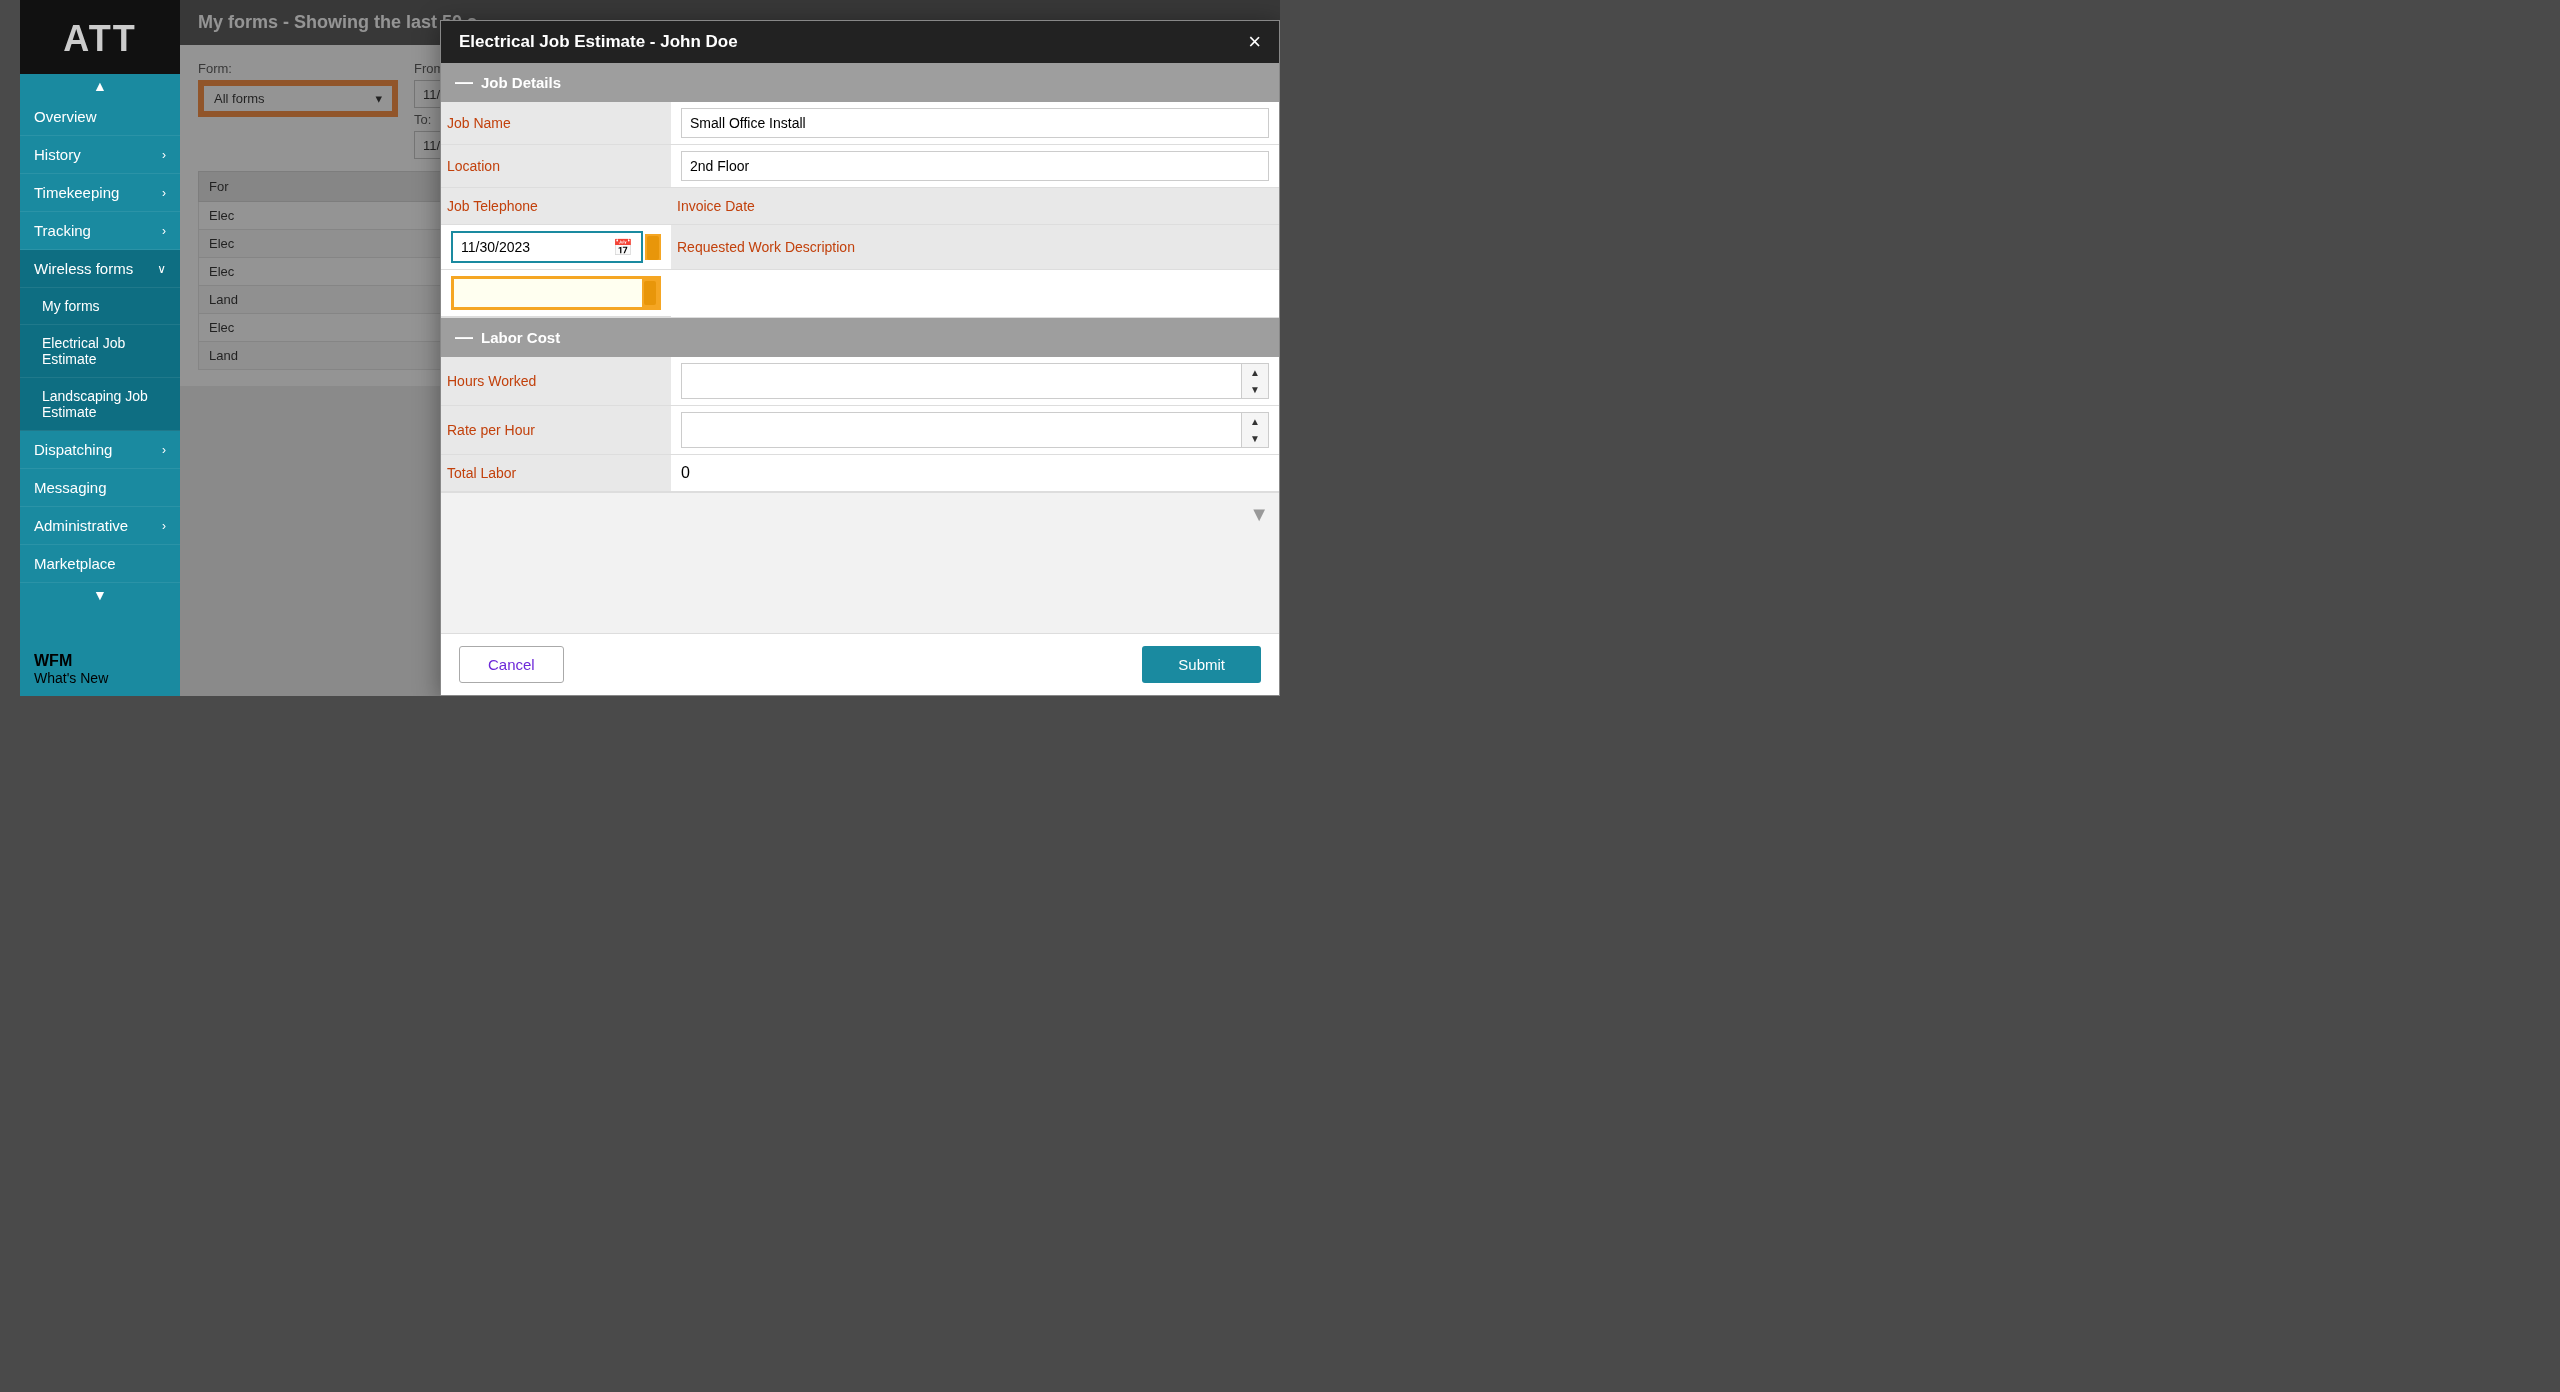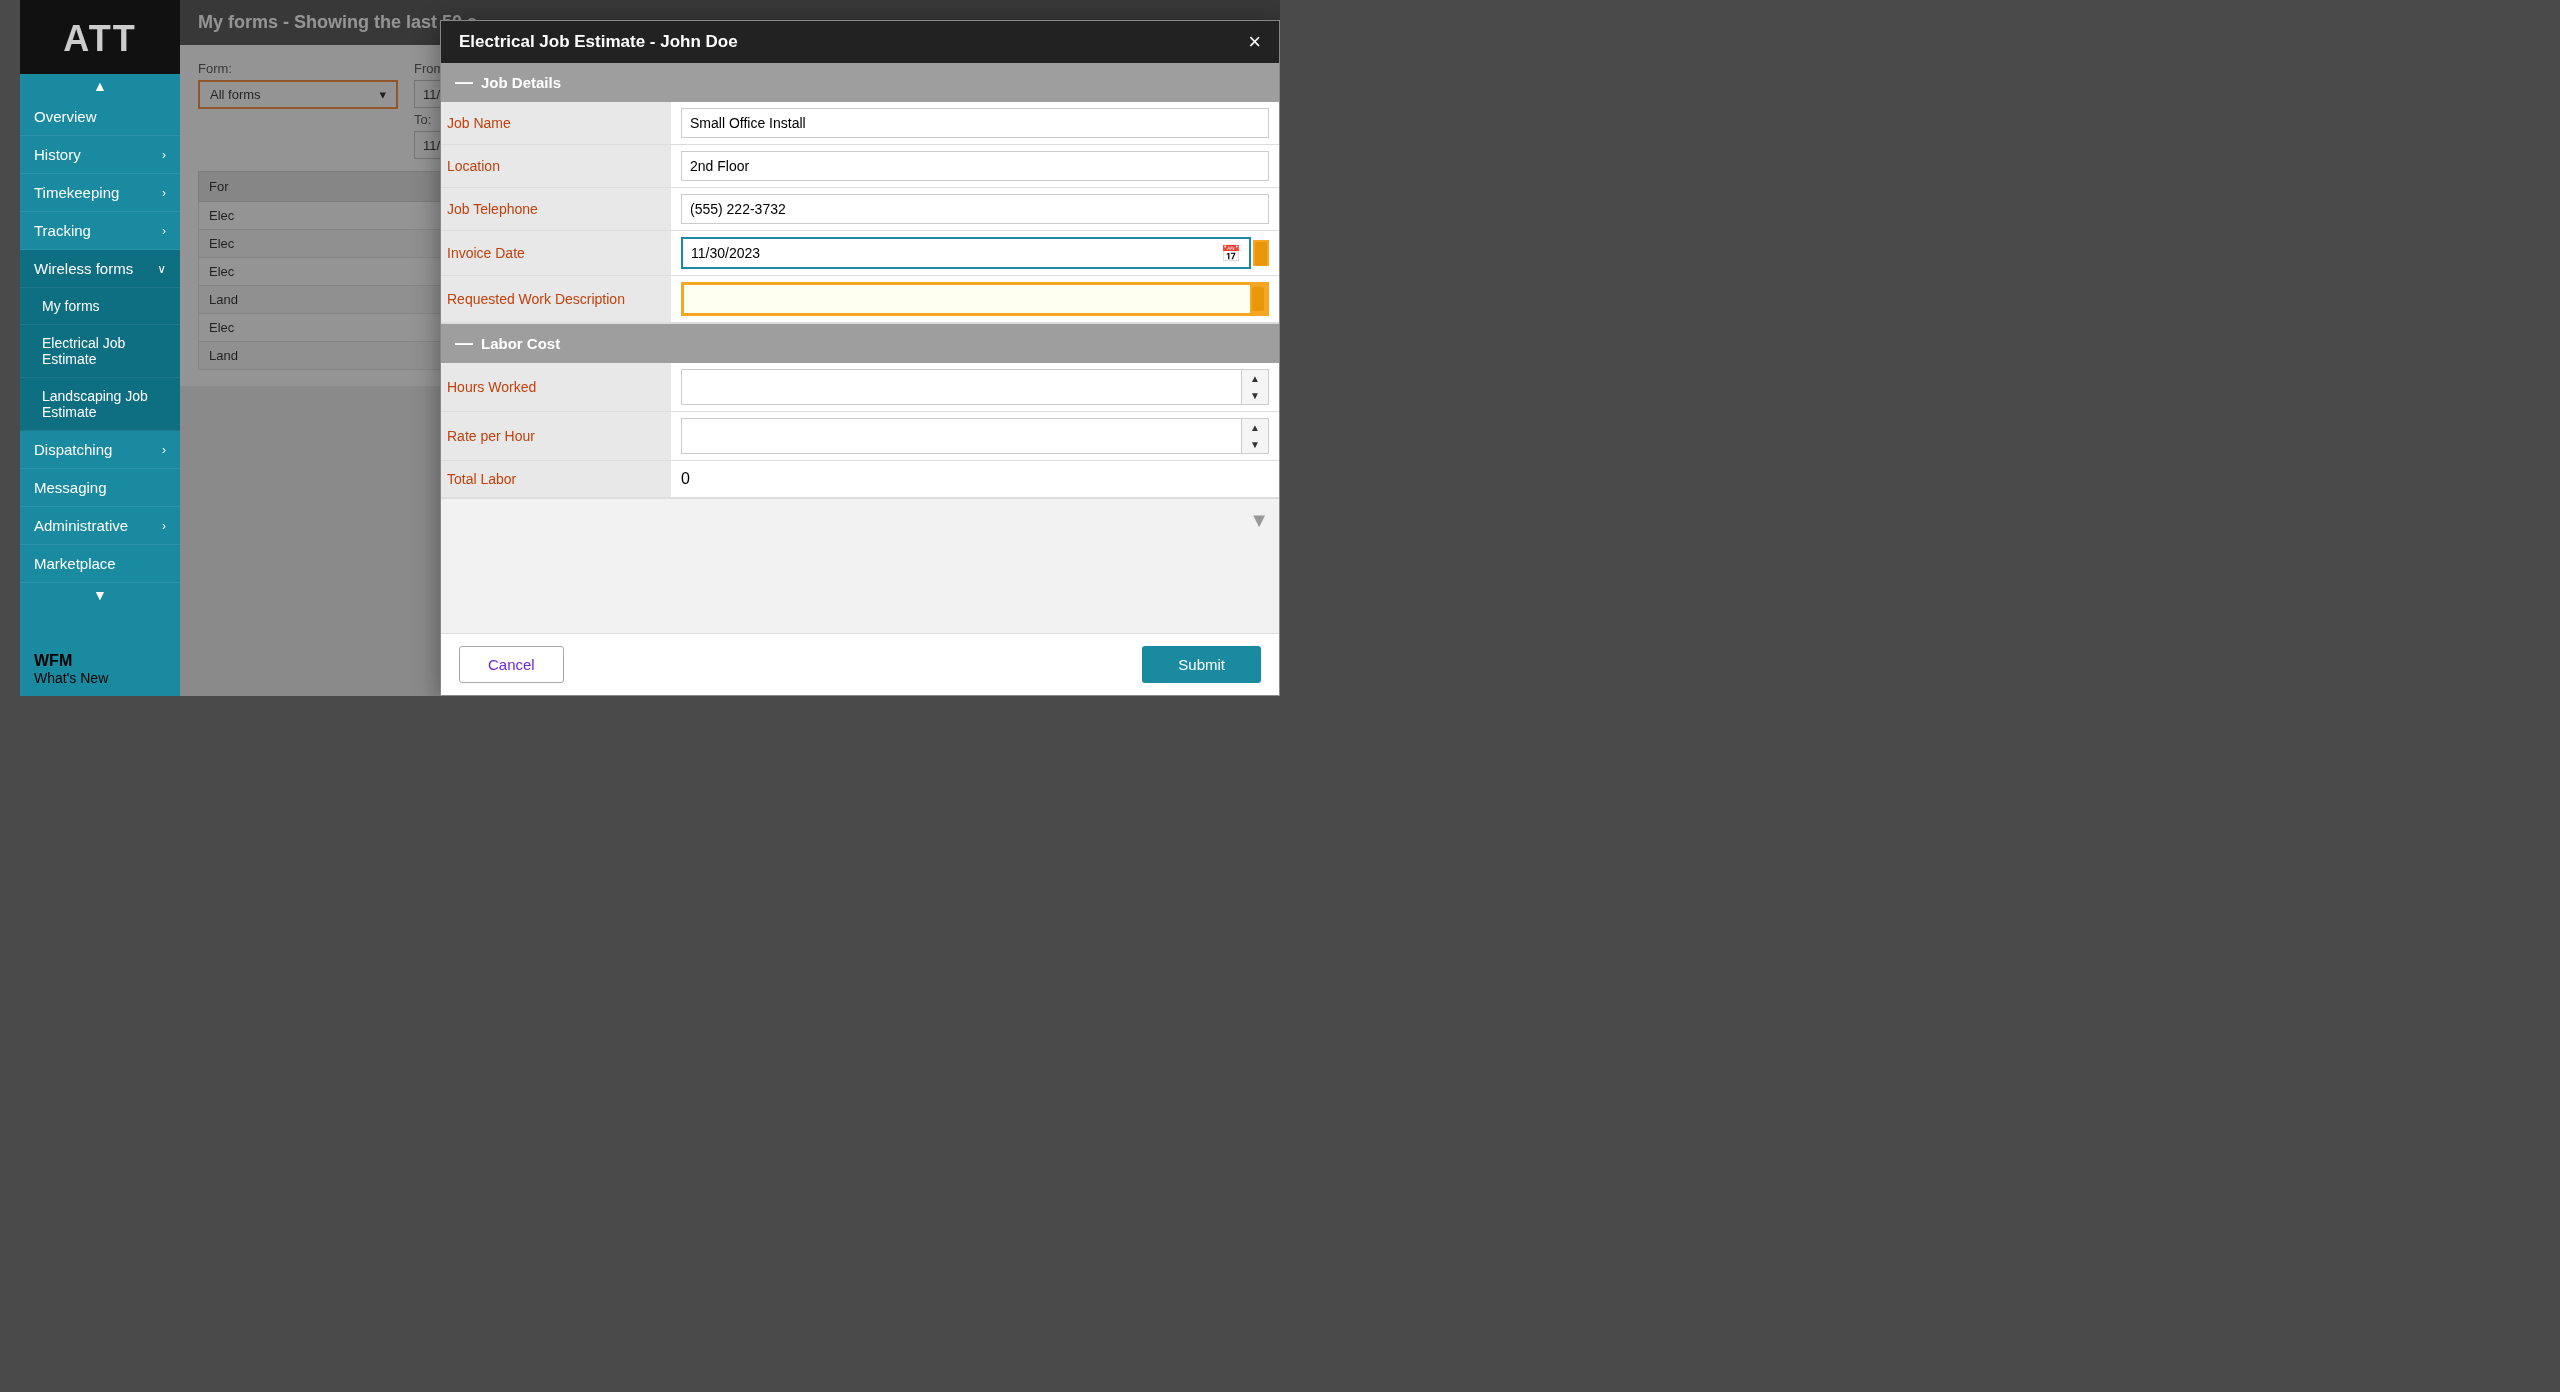--- a/index.html
+++ b/index.html
@@ -86,21 +86,21 @@
       flex-direction: column;
       gap: 4px;
     }
     .filter-label {
       font-size: 13px;
       color: #333;
     }
     .filter-select {
       display: flex;
       align-items: center;
-      border: 2px solid #f97316;
+      border: 6px solid #f97316;
       background: white;
       padding: 5px 10px;
       width: 200px;
       font-size: 13px;
       justify-content: space-between;
     }
     .date-row {
       display: flex;
       align-items: center;
       gap: 4px;
@@ -438,23 +438,20 @@
         <div class="form-value">
           <input class="form-input" type="text" value="Small Office Install" style="">
         </div>
 
         <div class="form-label">Location</div>
         <div class="form-value">
           <input class="form-input" type="text" value="2nd Floor" style="">
         </div>
 
         <div class="form-label">Job Telephone</div>
-        <div class="form-value">
-          <input class="form-input" type="text" value="(555) 222-3732" style="">
-        </div>
 
         <div class="form-label">Invoice Date</div>
         <div class="form-value">
           <div style="display:flex; align-items:center; border:2px solid #1a8aa0; width:100%; background:white; flex:1;">
             <input class="form-input" type="text" style="border: none; flex: 1 1 0%; outline: none; padding: 6px 8px; font-size: 14px;" value="11/30/2023">
             <span style="padding:4px 8px; font-size:16px; cursor:pointer;">📅</span>
           </div>
           <div class="orange-scroll-bar" style="width:16px; background:#f5a623; margin-left:2px;">
             <div class="orange-scroll-thumb"></div>
           </div>

